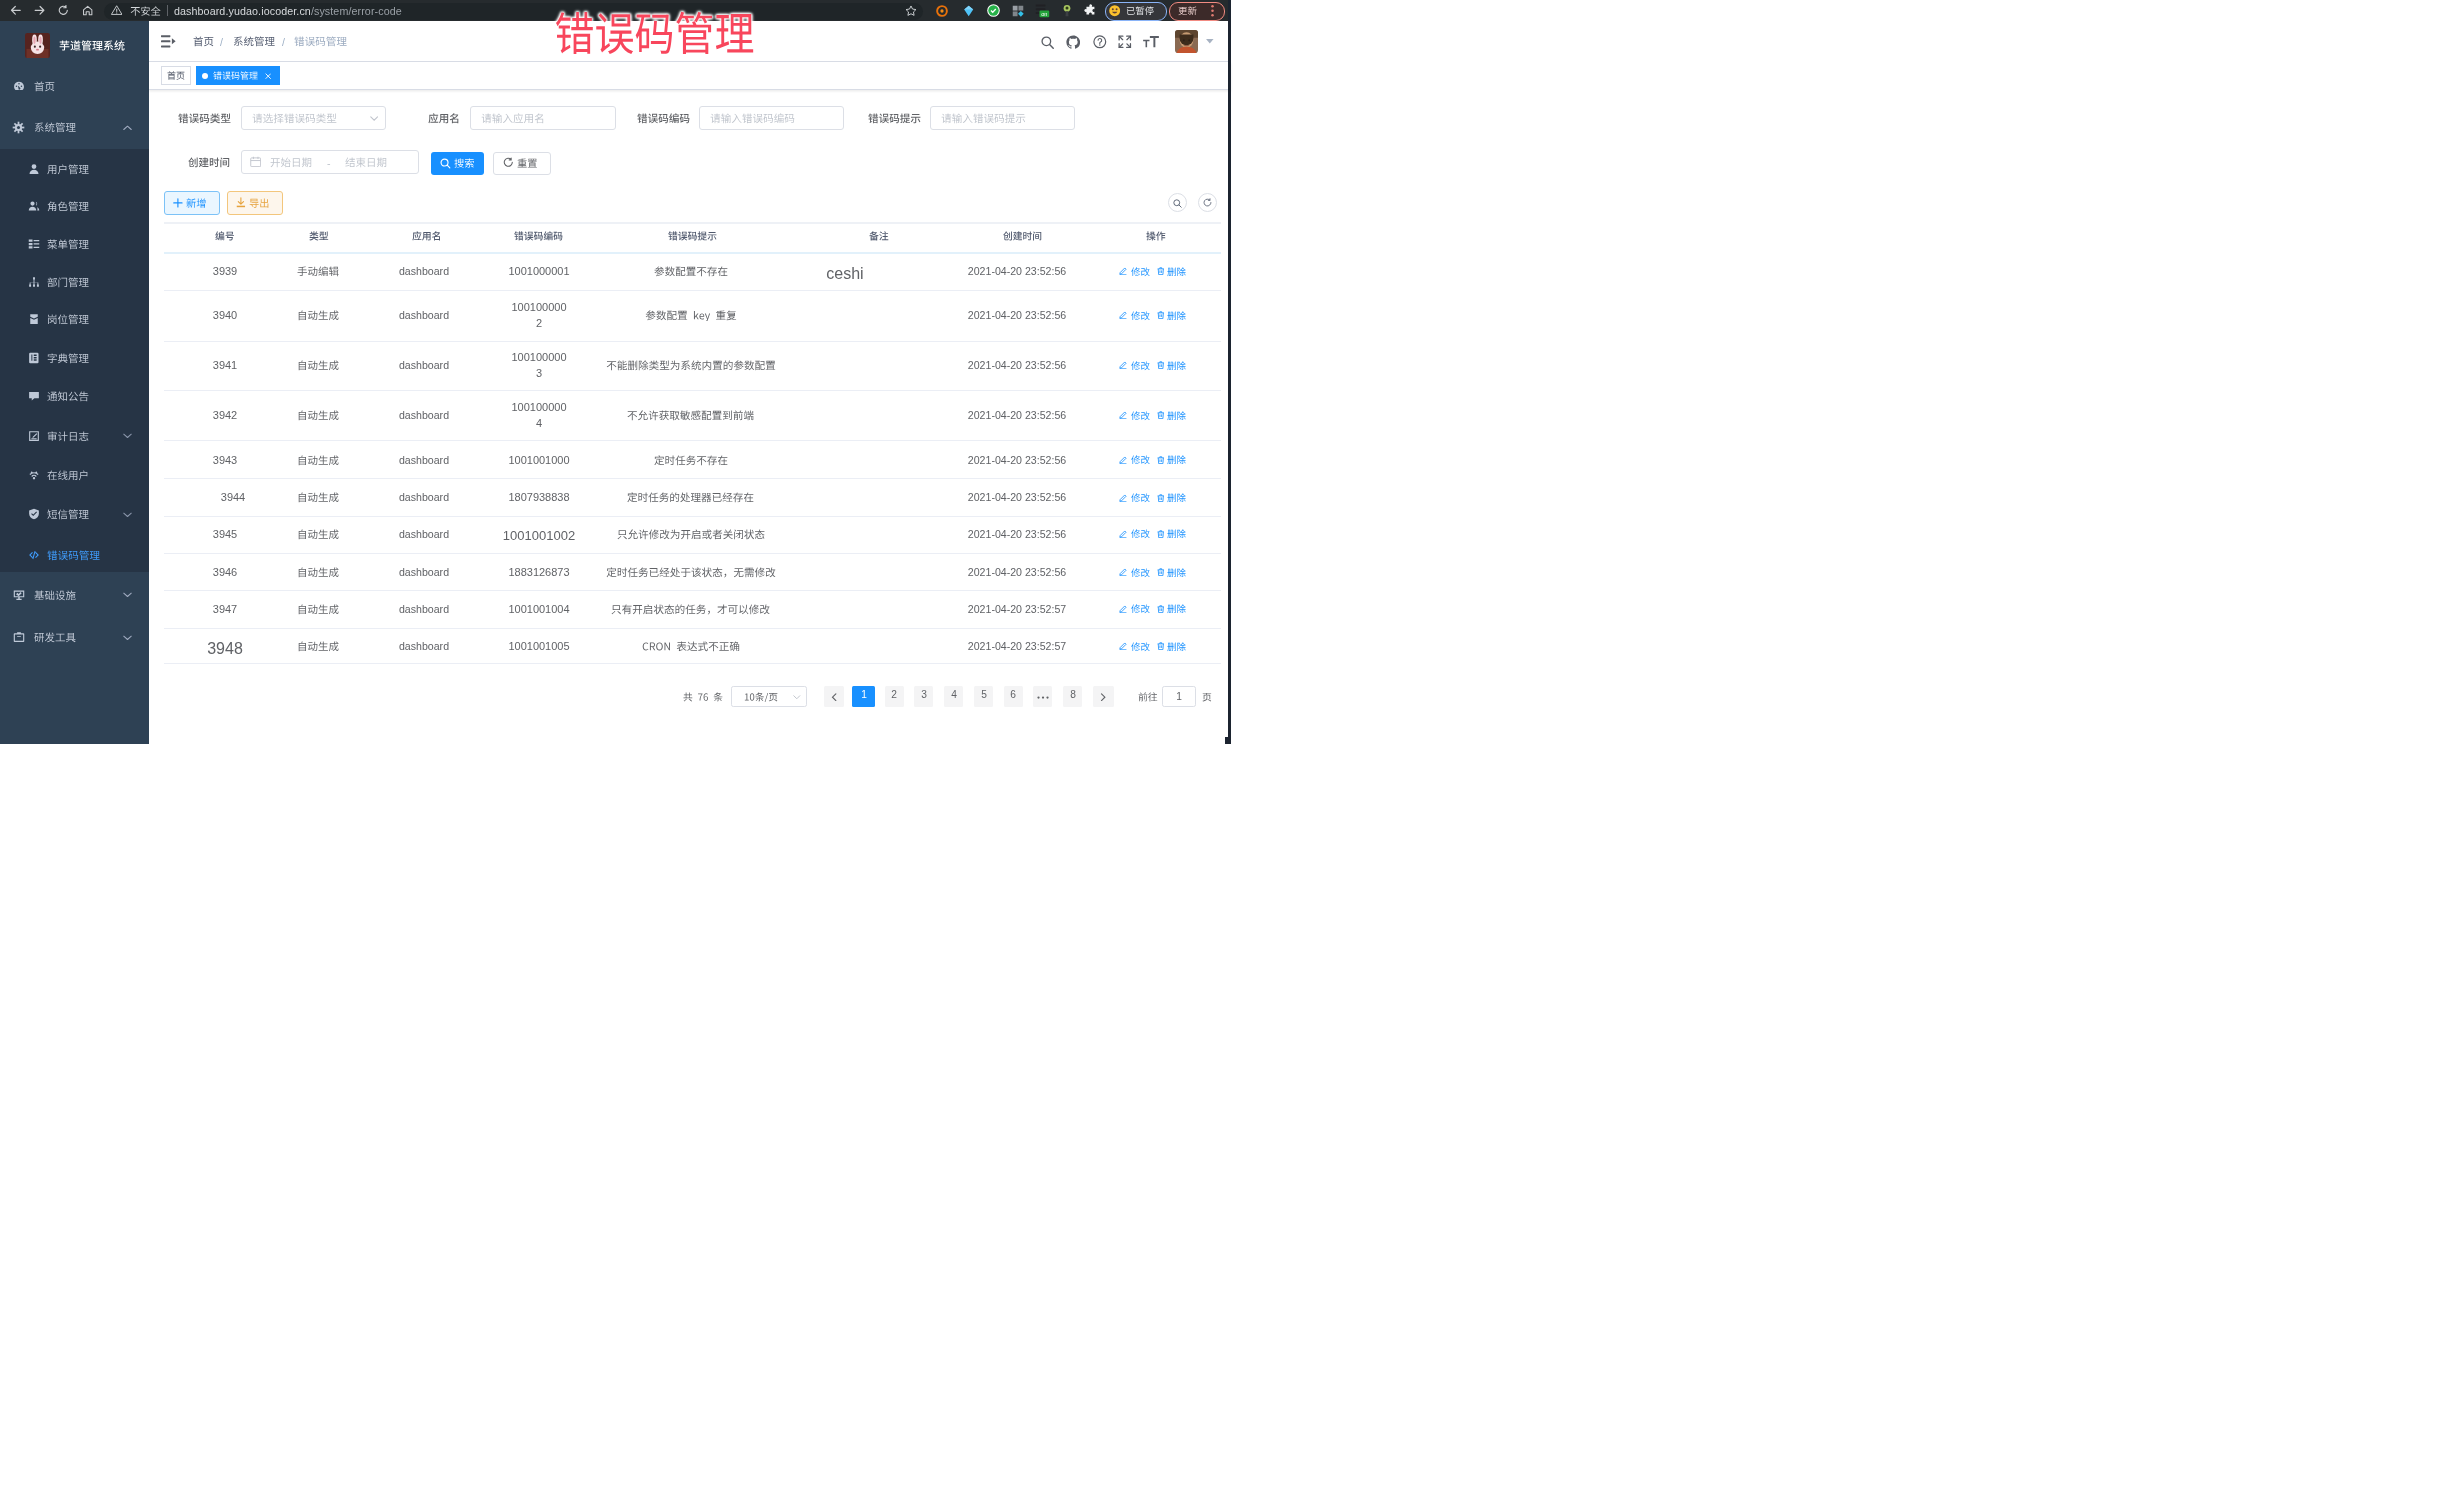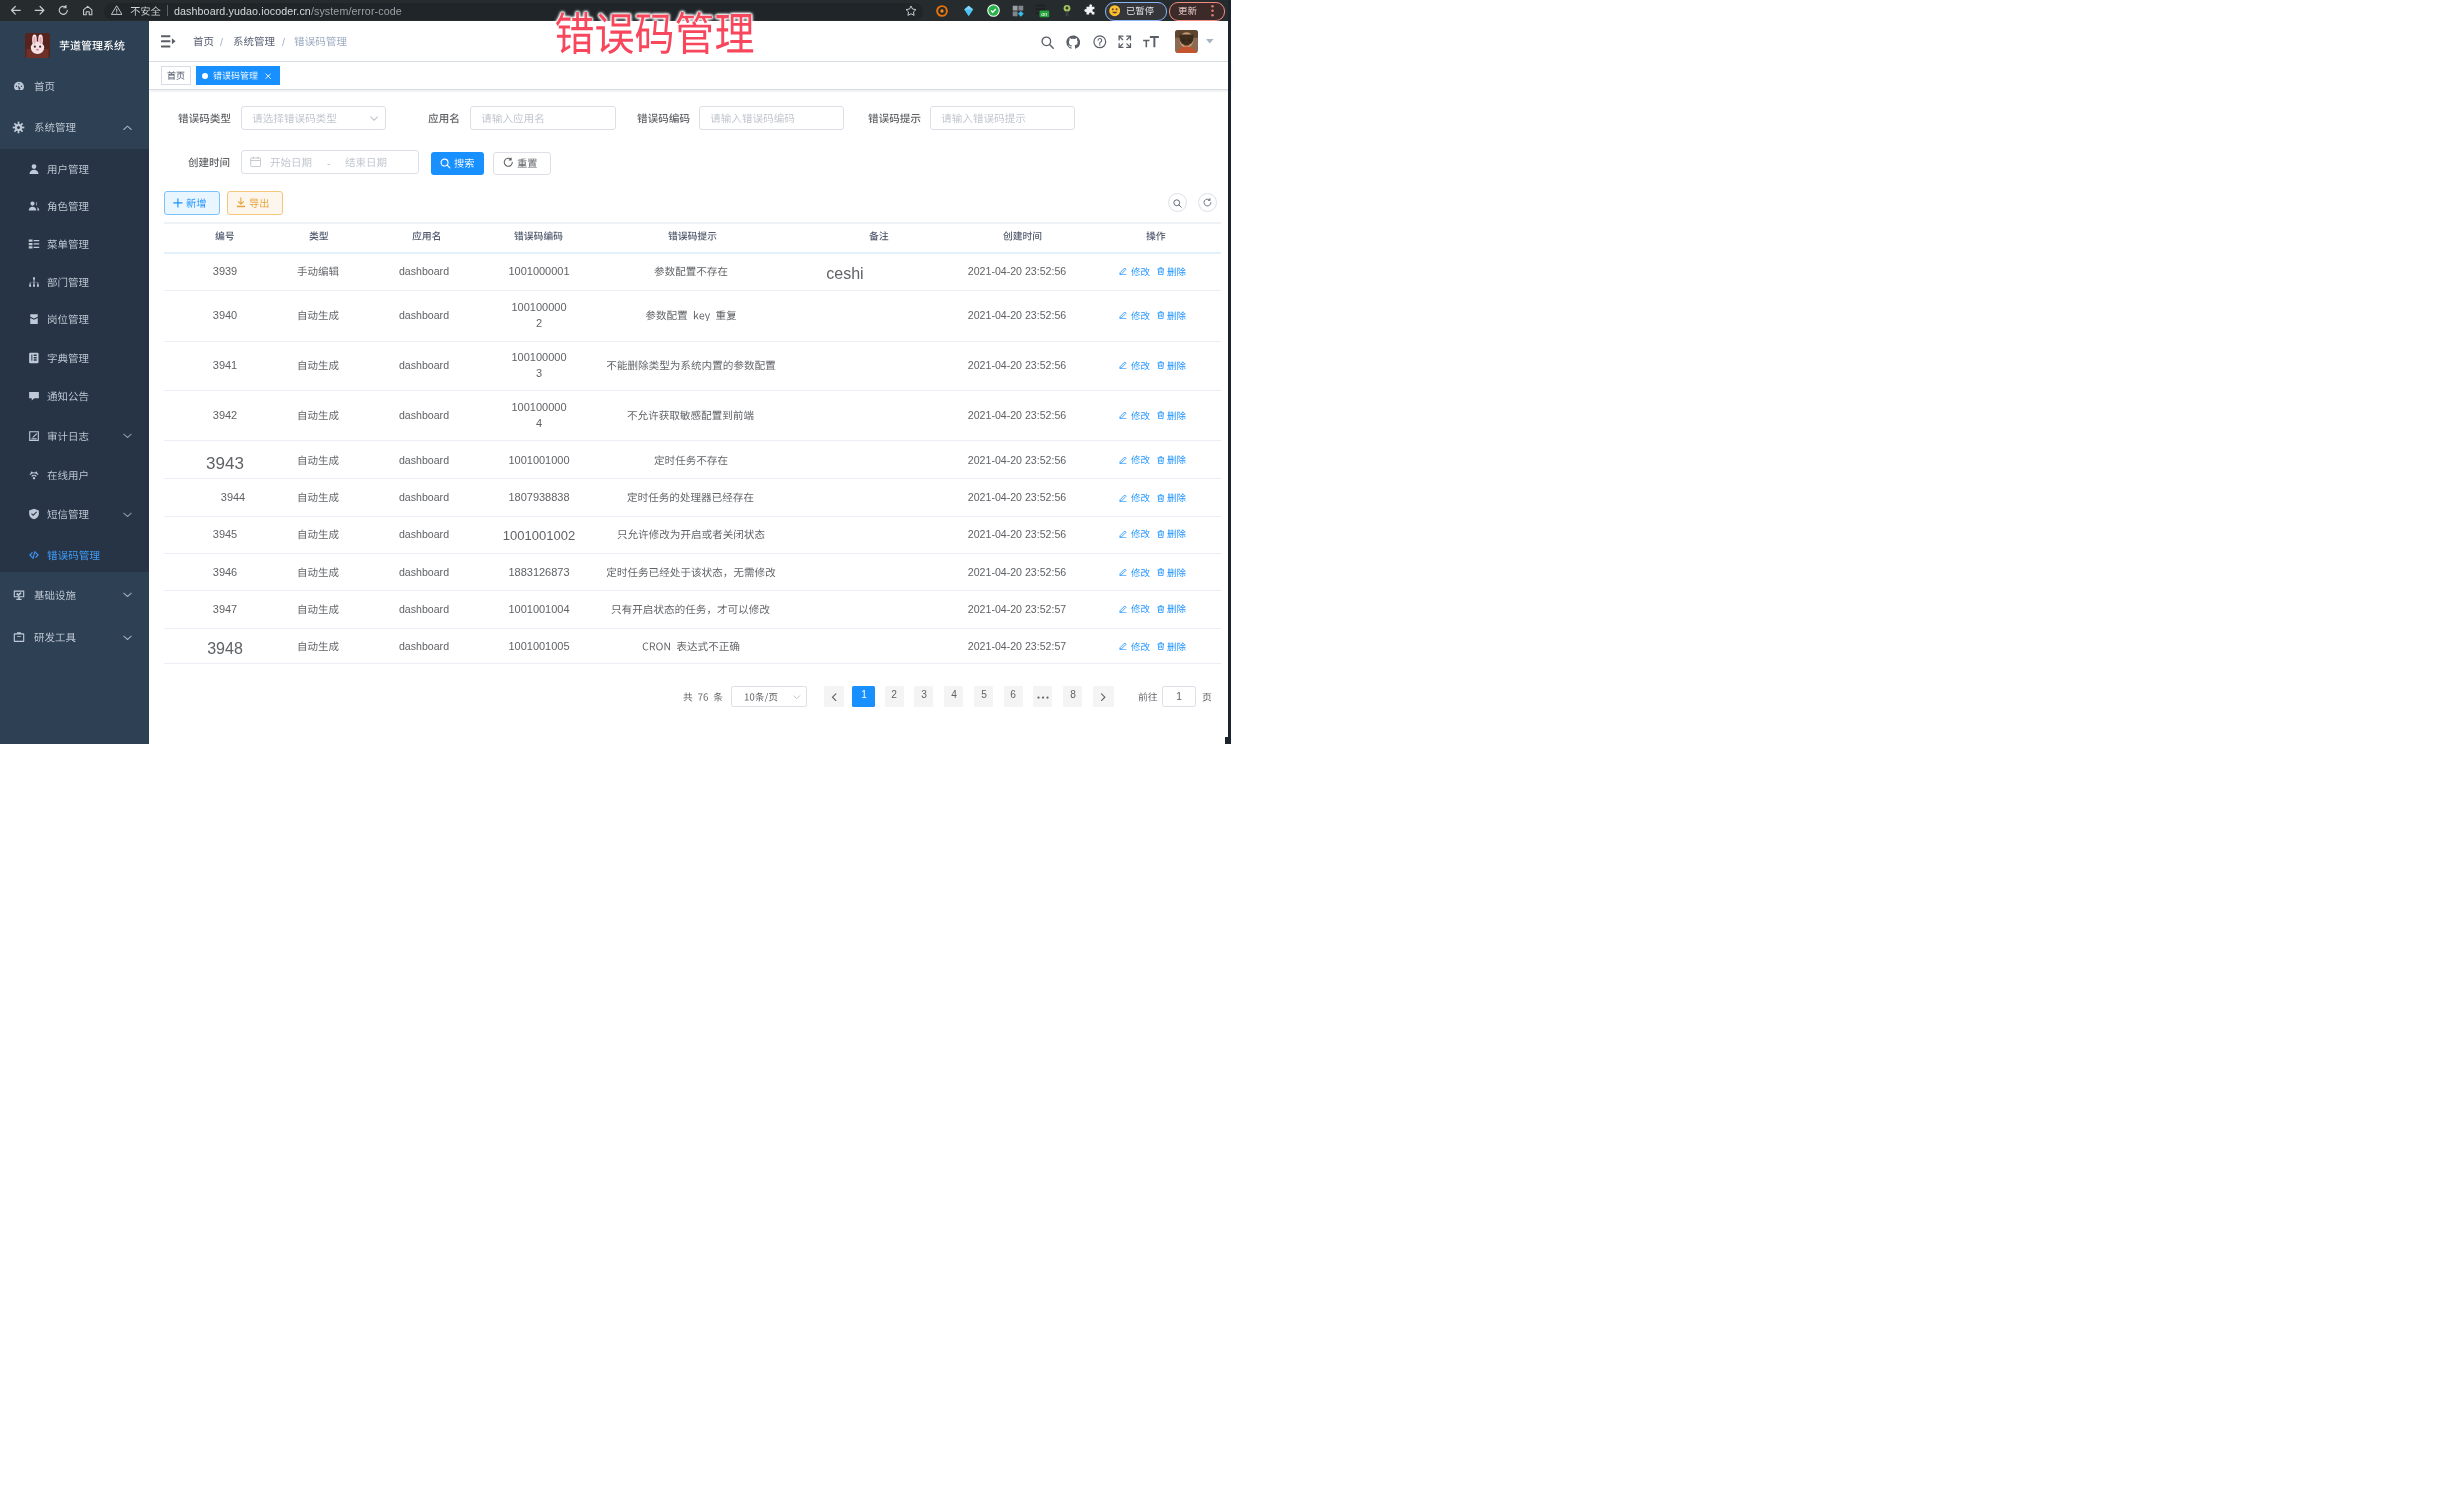--- a/index.html
+++ b/index.html
@@ -713,21 +713,21 @@
   </svg>
 <svg style="position:absolute;left:1157px;top:411px;" width="7.6" height="8.3" viewBox="0 0 10 11">
     <g fill="none" stroke="#1890ff" stroke-width="1.1">
       <path d="M0.8 2.5h8.4M3.7 2.5V1h2.6v1.5M1.6 2.5l.6 7.6h5.6l.6-7.6M3.9 4.5v3.4M6.1 4.5v3.4"></path>
     </g>
   </svg>
 <svg style="position:absolute;left:1167px;top:411px;" width="19" height="9.5" viewBox="0 -880 2000 1000" fill="#1890ff">
     <use href="#t41"></use>
   </svg>
 <div style="position:absolute;left:164px;top:440px;width:1057px;height:0.8px;background:#ebeef5"></div>
-<div style="position:absolute;left:225px;transform:translateX(-50%);top:455px;font-size:17px;color:#606266;font-weight:400;letter-spacing:0;white-space:nowrap;line-height:1;">3943</div>
+<div style="position:absolute;left:225px;transform:translateX(-50%);top:455px;font-size:11px;color:#606266;font-weight:400;letter-spacing:0;white-space:nowrap;line-height:1;">3943</div>
 <svg style="position:absolute;left:297px;top:455px;" width="42" height="10.6" viewBox="0 -880 4000 1000" fill="#606266">
     <use href="#t42"></use>
   </svg>
 <div style="position:absolute;left:424px;transform:translateX(-50%);top:455px;font-size:10.6px;color:#606266;font-weight:400;letter-spacing:0;white-space:nowrap;line-height:1;">dashboard</div>
 <div style="position:absolute;left:539px;transform:translateX(-50%);top:455px;font-size:11px;color:#606266;font-weight:400;letter-spacing:0;white-space:nowrap;line-height:1;">1001001000</div>
 <svg style="position:absolute;left:654px;top:455px;" width="74" height="10.6" viewBox="0 -880 7000 1000" fill="#606266">
     <use href="#t46"></use>
   </svg>
 <div style="position:absolute;left:1017px;transform:translateX(-50%);top:455px;font-size:10.6px;color:#606266;font-weight:400;letter-spacing:0;white-space:nowrap;line-height:1;">2021-04-20 23:52:56</div>
 <svg style="position:absolute;left:1119px;top:456px;" width="8" height="8.3" viewBox="0 0 10.5 11">

